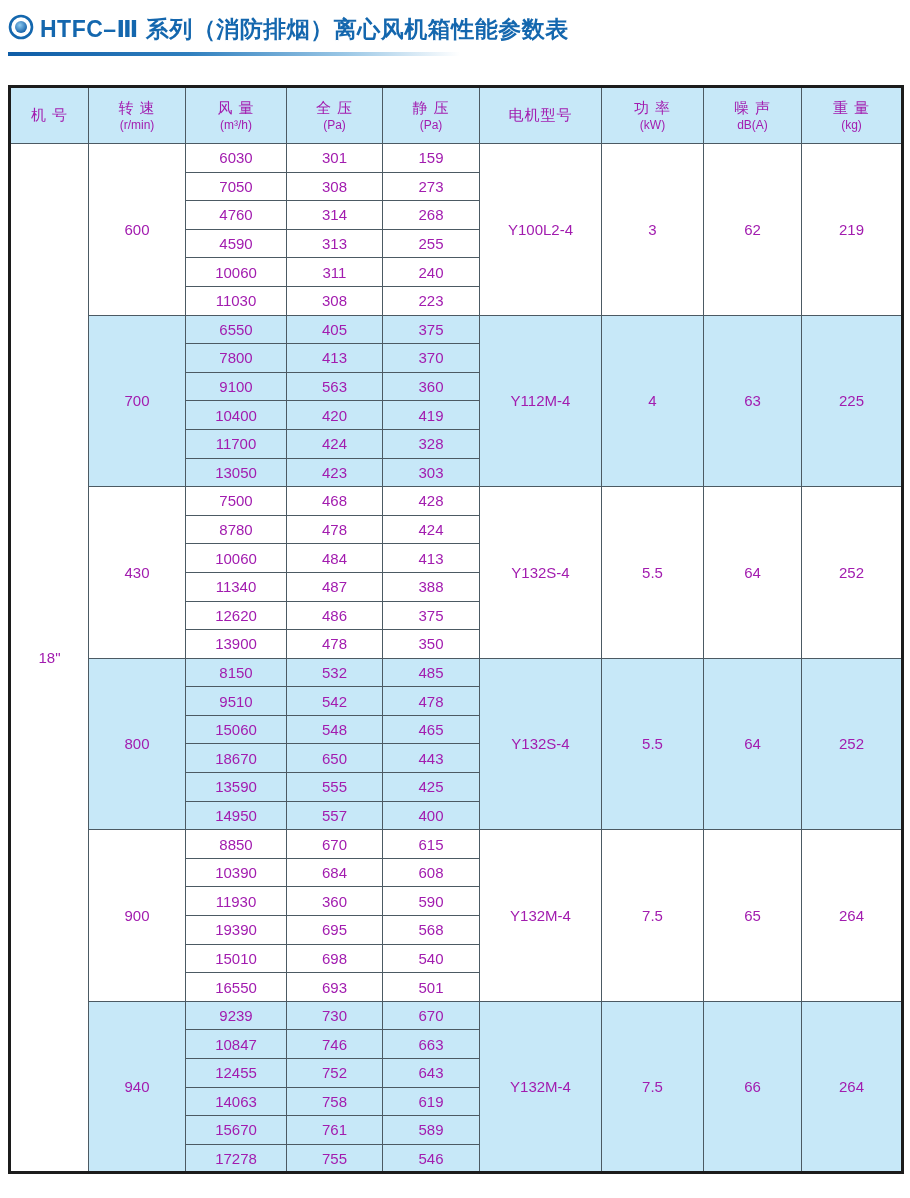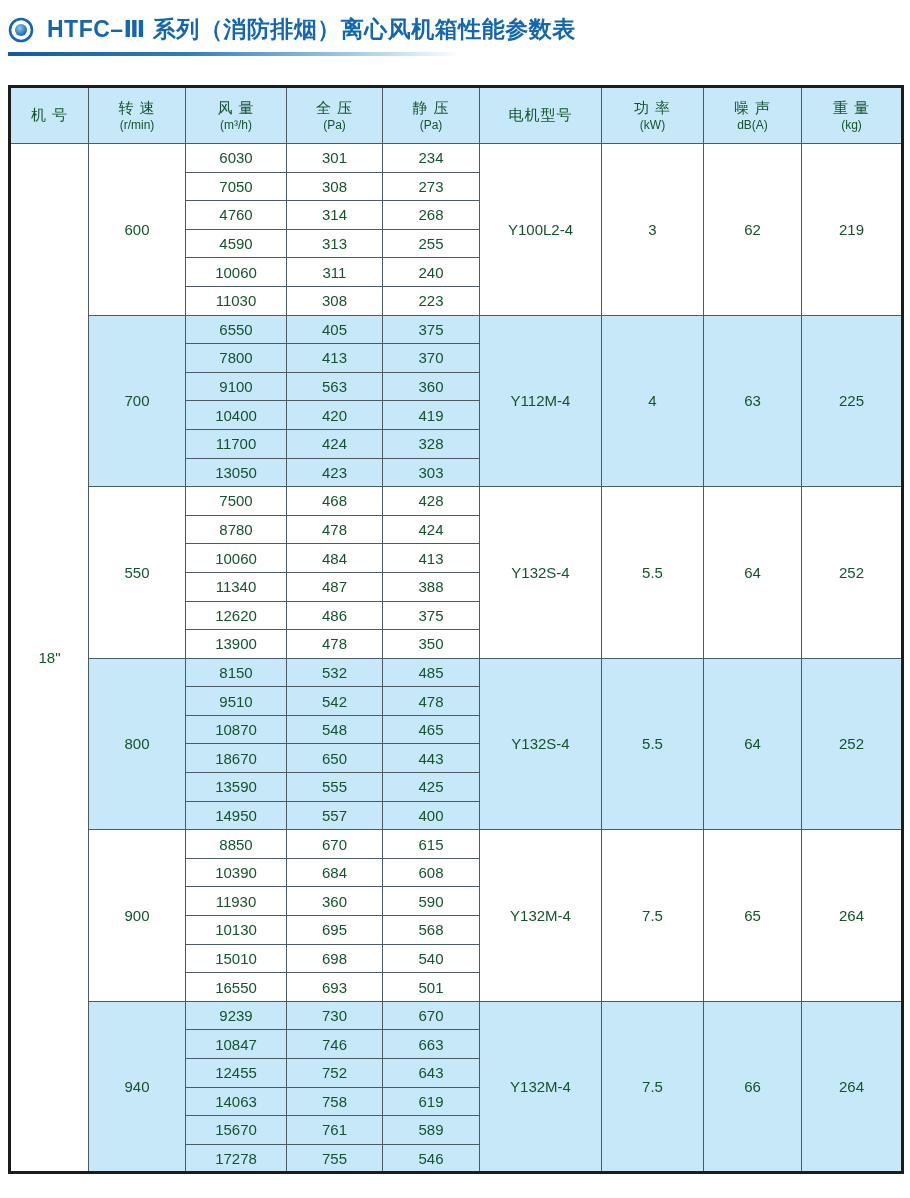--- a/index.html
+++ b/index.html
@@ -15,22 +15,22 @@
     background: #ffffff;
     overflow: hidden;
   }
   .page-header {
     position: absolute;
     left: 8px;
     top: 14px;
   }
   .title-row {
     display: flex;
-    align-items: center;
-    gap: 13px;
+    align-items: flex-start;
+    gap: 6px;
   }
   .bullseye {
     display: inline-flex;
     width: 26px;
     height: 26px;
     flex: 0 0 auto;
   }
   .page-title {
     margin: 0;
     font-size: 23px;
@@ -47,21 +47,21 @@
   }
   table.perf {
     position: absolute;
     left: 8px;
     top: 85px;
     width: 893px;
     border-collapse: collapse;
     table-layout: fixed;
     border: 3px solid #1c1c1c;
     font-size: 15px;
-    color: #14532d;
+    color: #a21caf;
     padding-left: 32px;
   }
   table.perf th, table.perf td {
     border: 1px solid #4c5a63;
     text-align: center;
     vertical-align: middle;
     padding: 0;
     overflow: hidden;
   }
   thead tr { height: 57px; }
@@ -159,21 +159,21 @@
           <div class="h-sub">(kg)</div>
         </th>
       </tr>
     </thead>
     <tbody id="table-body">
         <tr>
           <td rowspan="36" class="machine">18"</td>
           <td rowspan="6">600</td>
           <td>6030</td>
           <td>301</td>
-          <td>234</td>
+          <td>159</td>
           <td rowspan="6">Y100L2-4</td>
           <td rowspan="6">3</td>
           <td rowspan="6">62</td>
           <td rowspan="6">219</td>
         </tr>
         <tr>
           <td>7050</td>
           <td>308</td>
           <td>273</td>
         </tr>
@@ -226,21 +226,21 @@
           <td class="hl">11700</td>
           <td class="hl">424</td>
           <td class="hl">328</td>
         </tr>
         <tr>
           <td class="hl">13050</td>
           <td class="hl">423</td>
           <td class="hl">303</td>
         </tr>
         <tr>
-          <td rowspan="6">550</td>
+          <td rowspan="6">430</td>
           <td>7500</td>
           <td>468</td>
           <td>428</td>
           <td rowspan="6">Y132S-4</td>
           <td rowspan="6">5.5</td>
           <td rowspan="6">64</td>
           <td rowspan="6">252</td>
         </tr>
         <tr>
           <td>8780</td>
@@ -276,21 +276,21 @@
           <td rowspan="6" class="hl">5.5</td>
           <td rowspan="6" class="hl">64</td>
           <td rowspan="6" class="hl">252</td>
         </tr>
         <tr>
           <td class="hl">9510</td>
           <td class="hl">542</td>
           <td class="hl">478</td>
         </tr>
         <tr>
-          <td class="hl">10870</td>
+          <td class="hl">15060</td>
           <td class="hl">548</td>
           <td class="hl">465</td>
         </tr>
         <tr>
           <td class="hl">18670</td>
           <td class="hl">650</td>
           <td class="hl">443</td>
         </tr>
         <tr>
           <td class="hl">13590</td>
@@ -316,21 +316,21 @@
           <td>10390</td>
           <td>684</td>
           <td>608</td>
         </tr>
         <tr>
           <td>11930</td>
           <td>360</td>
           <td>590</td>
         </tr>
         <tr>
-          <td>10130</td>
+          <td>19390</td>
           <td>695</td>
           <td>568</td>
         </tr>
         <tr>
           <td>15010</td>
           <td>698</td>
           <td>540</td>
         </tr>
         <tr>
           <td>16550</td>

